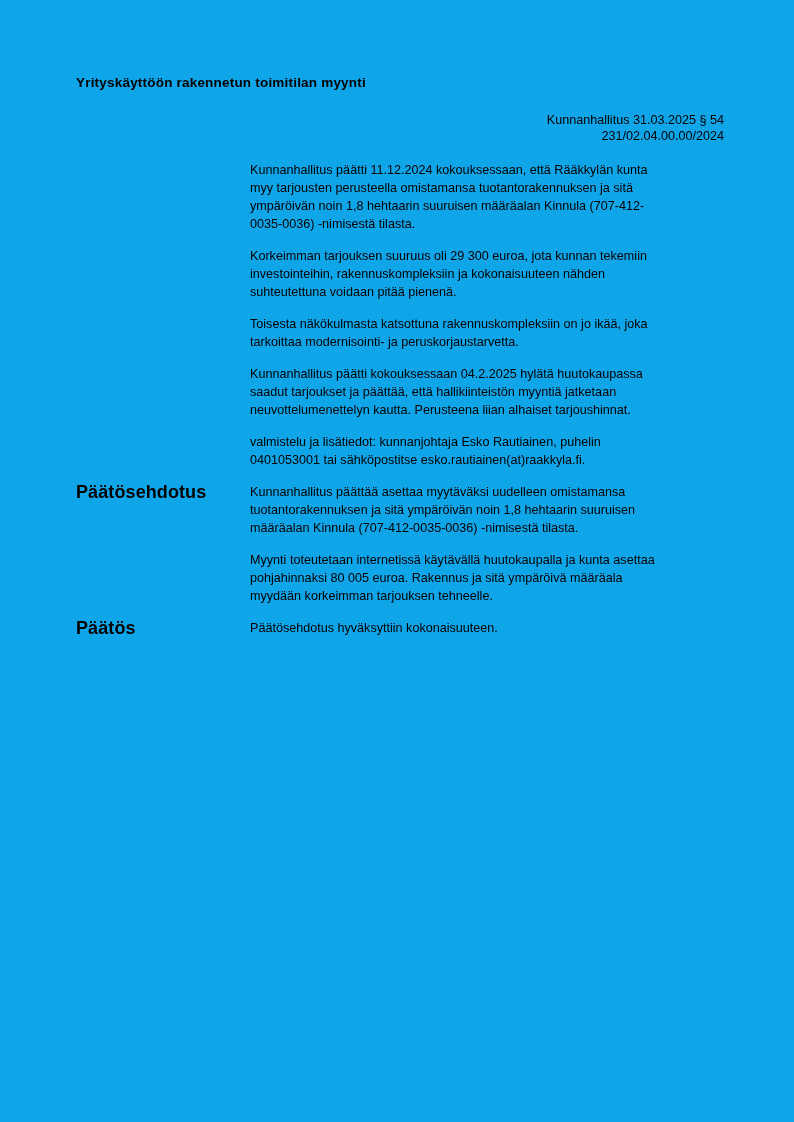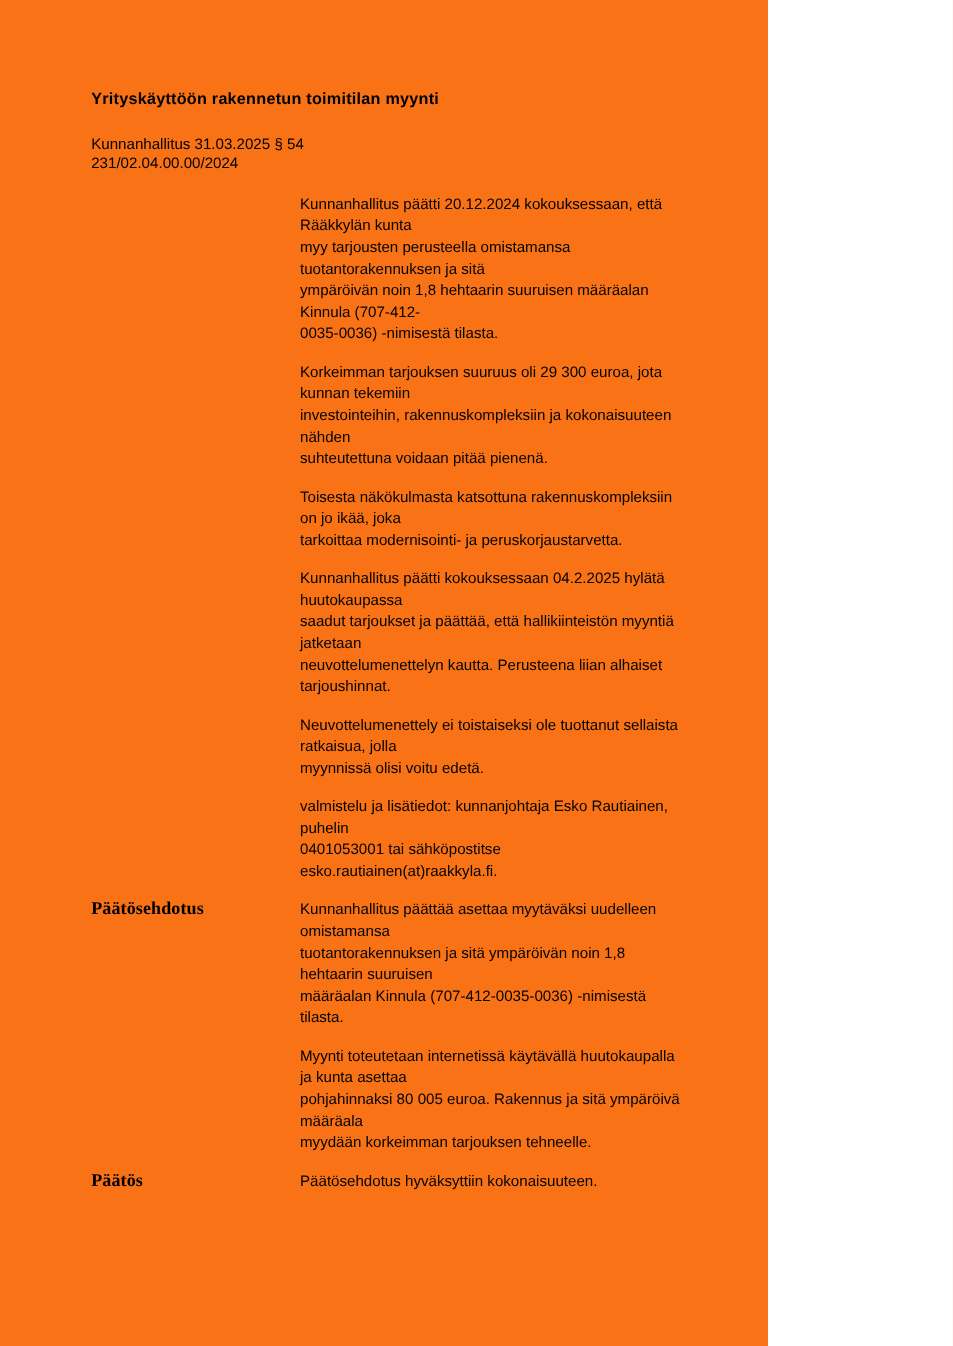--- a/index.html
+++ b/index.html
@@ -2,53 +2,53 @@
 <html lang="fi"><head>
 <meta charset="utf-8">
 <style>
   html, body {
     margin: 0;
     padding: 0;
     background: #ffffff;
   }
   .page {
     position: relative;
-    width: 640px;
+    width: 794px;
     height: 1122px;
     box-sizing: border-box;
     padding: 74px 70px 0 76px;
-    background: #f97316;
+    background: #0ea5e9;
     color: #000000;
     font-family: "Liberation Sans", "DejaVu Sans", sans-serif;
     overflow: hidden;
   }
   .doc-title {
     font-size: 13.5px;
     font-weight: bold;
     line-height: 18px;
     margin: 0 0 20px 0;
     letter-spacing: 0.2px;
   }
   .doc-meta {
     font-size: 12.6px;
     line-height: 16px;
     margin: 12px 0 17px 0;
+    text-align: right;
   }
   .row {
     display: flex;
     align-items: flex-start;
   }
   .row .label {
     flex: 0 0 174px;
     width: 174px;
-    font-size: 15px;
+    font-size: 18px;
     font-weight: bold;
     line-height: 18px;
     letter-spacing: 0.1px;
-    font-family: Liberation Serif, serif;
   }
   .row .para {
     flex: 1 1 auto;
     max-width: 500px;
     font-size: 12.6px;
     line-height: 18px;
     margin: 0 0 14px 0;
     white-space: pre-line;
   }
 </style>
@@ -59,21 +59,21 @@
 
   <h1 class="doc-title">Yrityskäyttöön rakennetun toimitilan myynti</h1>
 
   <div class="doc-meta">
     <div>Kunnanhallitus 31.03.2025 § 54</div>
     <div>231/02.04.00.00/2024</div>
   </div>
 
   <div class="row">
     <div class="label"></div>
-    <div class="para">Kunnanhallitus päätti 20.12.2024 kokouksessaan, että Rääkkylän kunta
+    <div class="para">Kunnanhallitus päätti 11.12.2024 kokouksessaan, että Rääkkylän kunta
 myy tarjousten perusteella omistamansa tuotantorakennuksen ja sitä
 ympäröivän noin 1,8 hehtaarin suuruisen määräalan Kinnula (707-412-
 0035-0036) -nimisestä tilasta.</div>
   </div>
 
   <div class="row">
     <div class="label"></div>
     <div class="para">Korkeimman tarjouksen suuruus oli 29 300 euroa, jota kunnan tekemiin
 investointeihin, rakennuskompleksiin ja kokonaisuuteen nähden
 suhteutettuna voidaan pitää pienenä.</div>
@@ -85,25 +85,20 @@
 tarkoittaa modernisointi- ja peruskorjaustarvetta.</div>
   </div>
 
   <div class="row">
     <div class="label"></div>
     <div class="para">Kunnanhallitus päätti kokouksessaan 04.2.2025 hylätä huutokaupassa
 saadut tarjoukset ja päättää, että hallikiinteistön myyntiä jatketaan
 neuvottelumenettelyn kautta. Perusteena liian alhaiset tarjoushinnat.</div>
   </div>
 
-  <div class="row">
-    <div class="label"></div>
-    <div class="para">Neuvottelumenettely ei toistaiseksi ole tuottanut sellaista ratkaisua, jolla
-myynnissä olisi voitu edetä.</div>
-  </div>
 
   <div class="row">
     <div class="label"></div>
     <div class="para">valmistelu ja lisätiedot: kunnanjohtaja Esko Rautiainen, puhelin
 0401053001 tai sähköpostitse esko.rautiainen(at)raakkyla.fi.</div>
   </div>
 
   <div class="row">
     <div class="label">Päätösehdotus</div>
     <div class="para">Kunnanhallitus päättää asettaa myytäväksi uudelleen omistamansa

